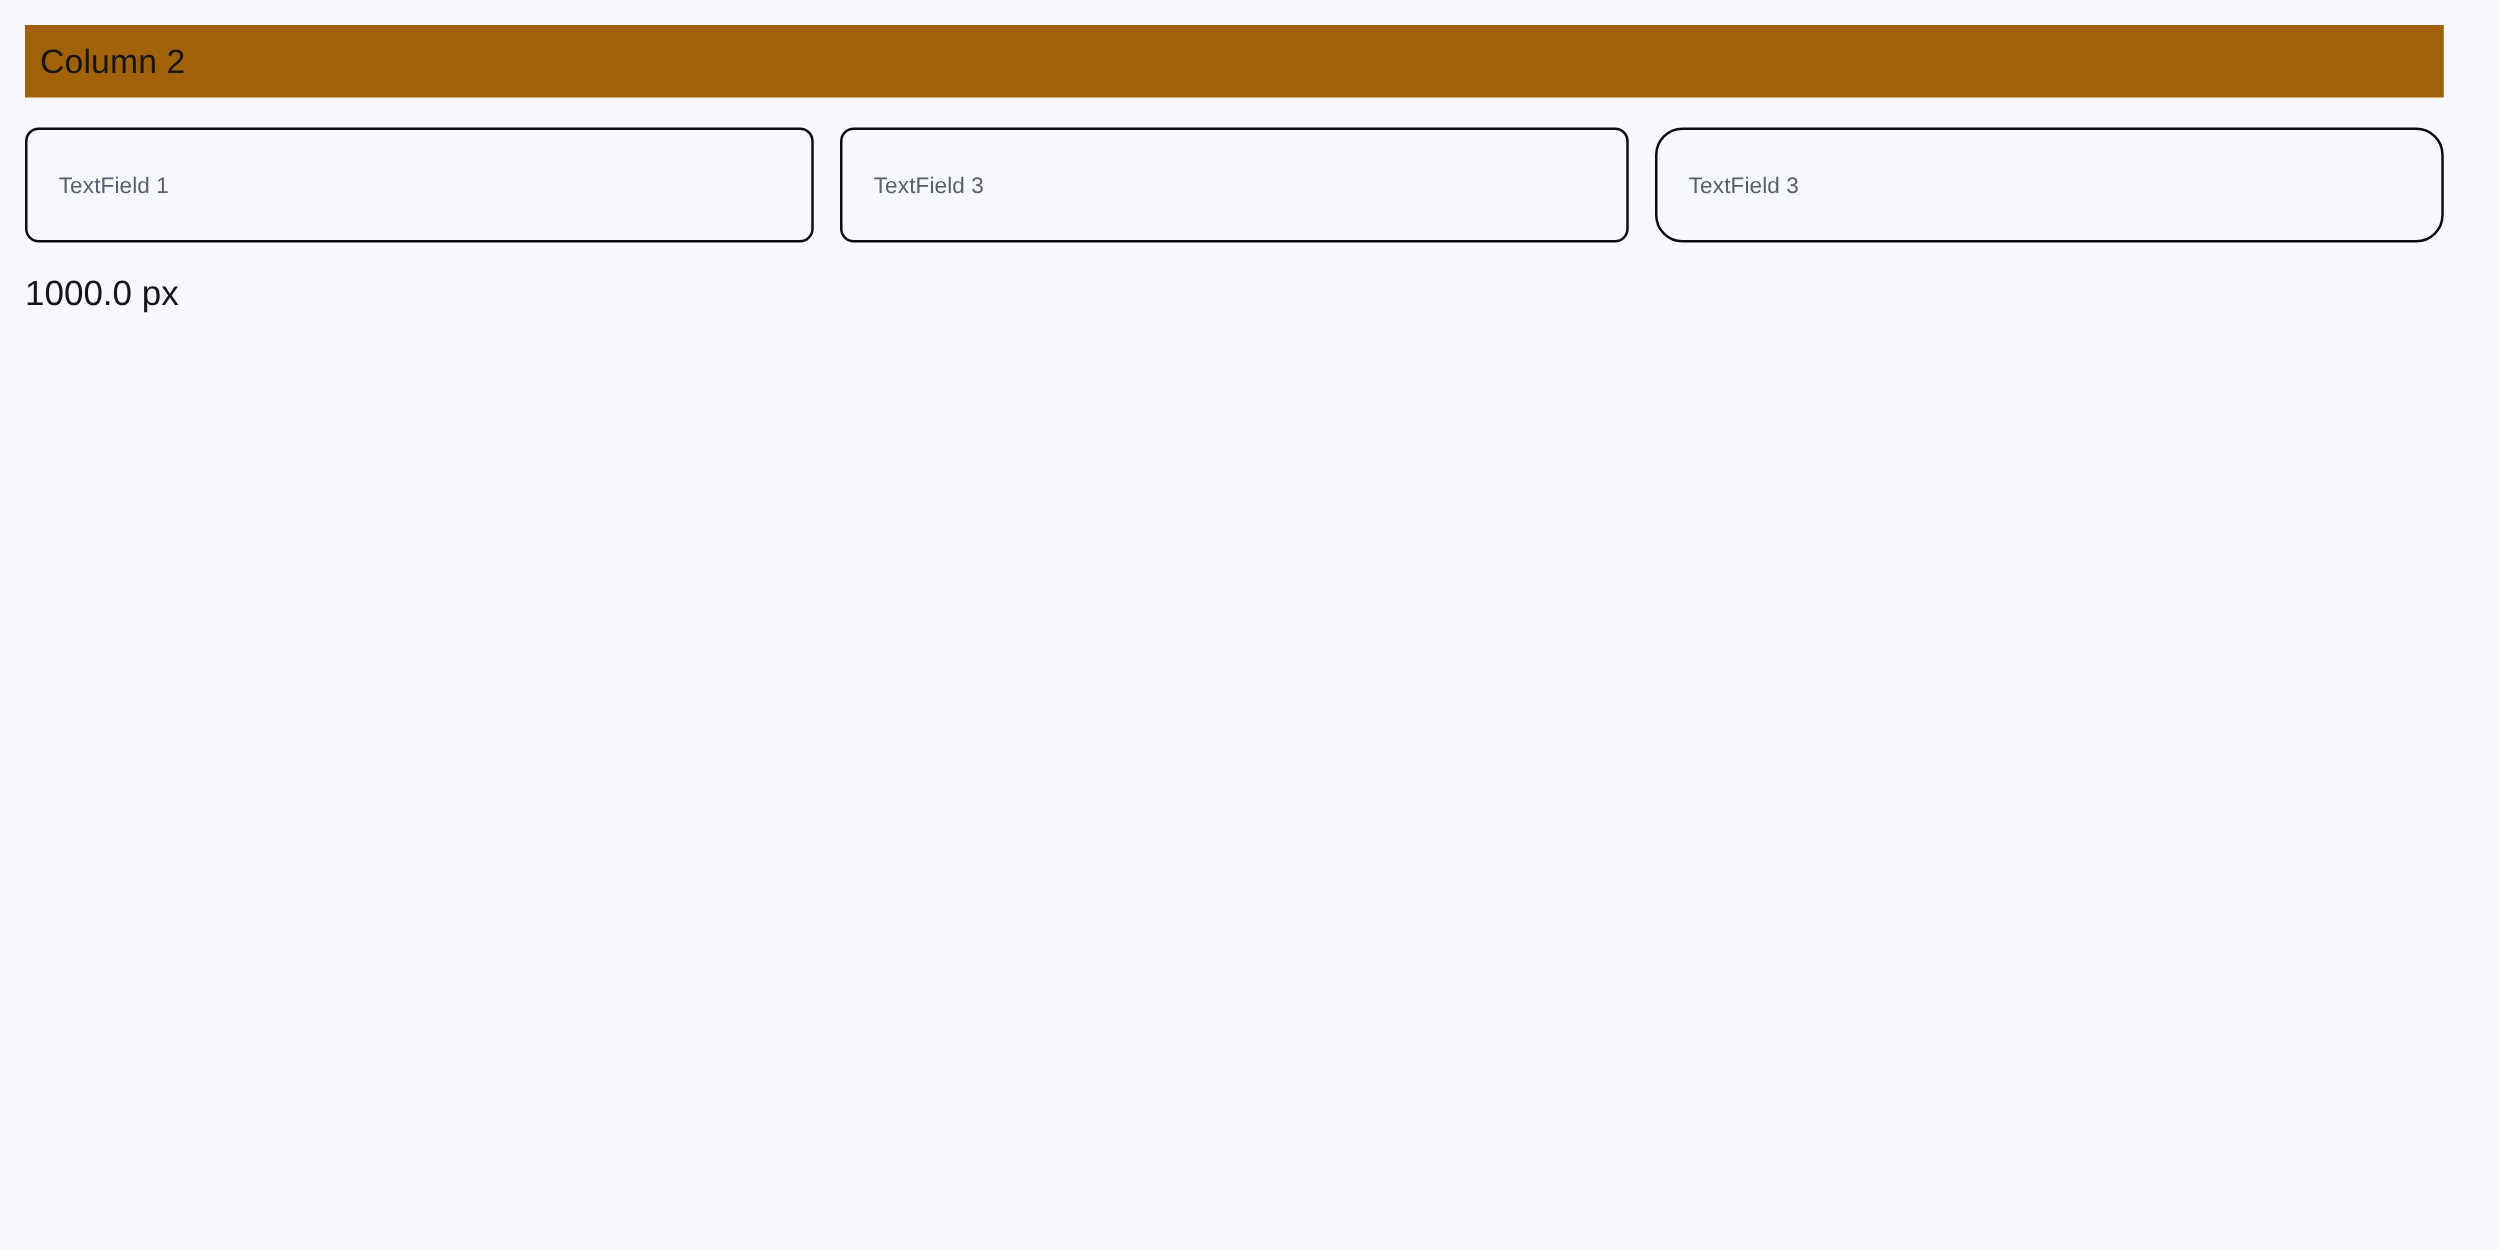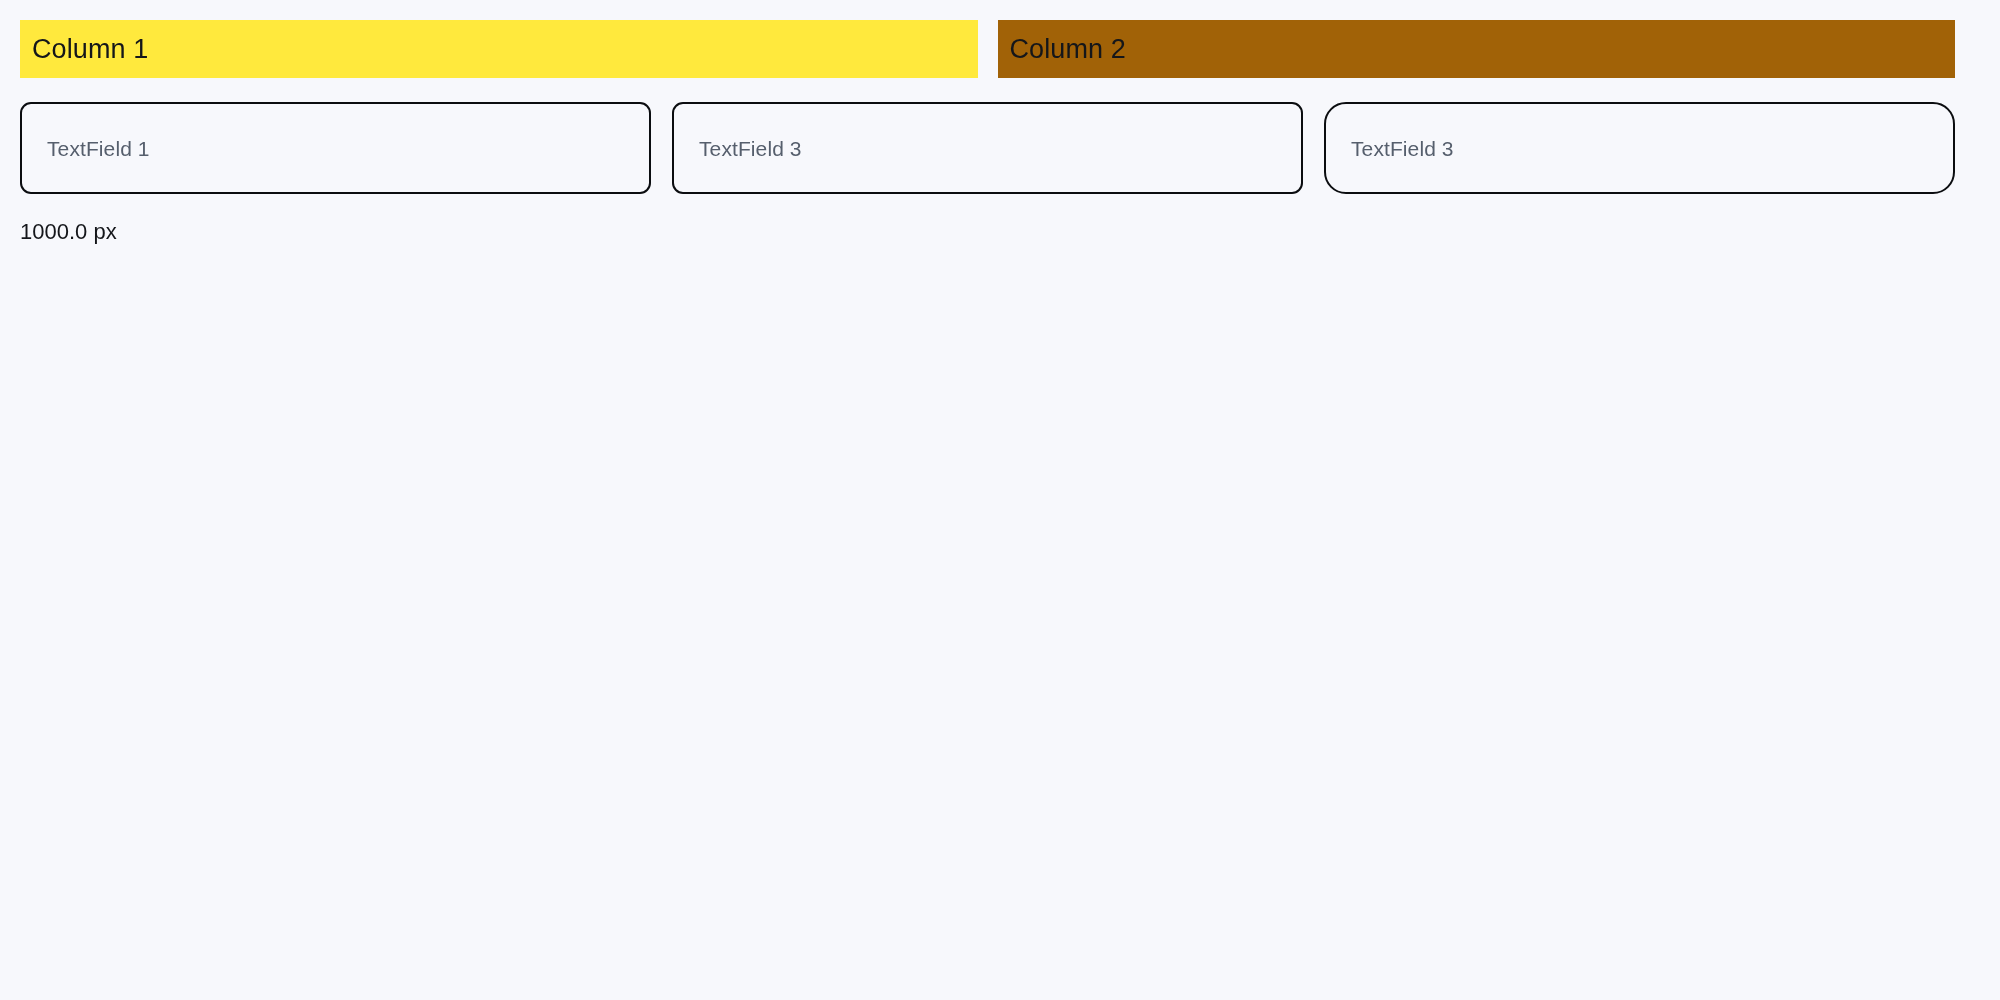--- a/index.html
+++ b/index.html
@@ -73,33 +73,33 @@
     box-sizing: border-box;
     border: 2px solid #0b0d10;
     border-radius: 11px;
     background: #f7f8fc;
     display: flex;
     align-items: center;
     padding-left: 25px;
   }
 
   .textfield-placeholder {
-    font-size: 21px;
+    font-size: 18px;
     line-height: 1;
     color: #565f6d;
     white-space: nowrap;
     letter-spacing: 0.1px;
   }
 
   
   .measure-label {
     position: absolute;
     left: 20px;
     top: 221px;
-    font-size: 22px;
+    font-size: 28px;
     line-height: 1;
     color: #14161a;
     white-space: nowrap;
   }
 
   
   .canvas-area {
     position: absolute;
     left: 0;
     top: 260px;
@@ -107,23 +107,20 @@
     height: 740px;
     background: #f7f8fc;
   }
 </style>
 </head>
 <body style="background: rgb(247, 248, 252);">
 
 <div class="app-root">
 
   <div class="column-row">
-    <div class="column-cell" style="background-color: rgb(255, 233, 61);">
-      <span class="column-cell-label" style="color: rgb(20, 22, 26);">Column 1</span>
-    </div>
     <div class="column-cell" style="background-color: #a16207;">
       <span class="column-cell-label" style="color: rgb(20, 22, 26);">Column 2</span>
     </div>
   </div>
 
   <div class="textfield-row">
     <div class="textfield" style="border-color: rgb(11, 13, 16);">
       <span class="textfield-placeholder" style="color: rgb(86, 95, 109);">TextField 1</span>
     </div>
     <div class="textfield" style="border-color: rgb(11, 13, 16);">

